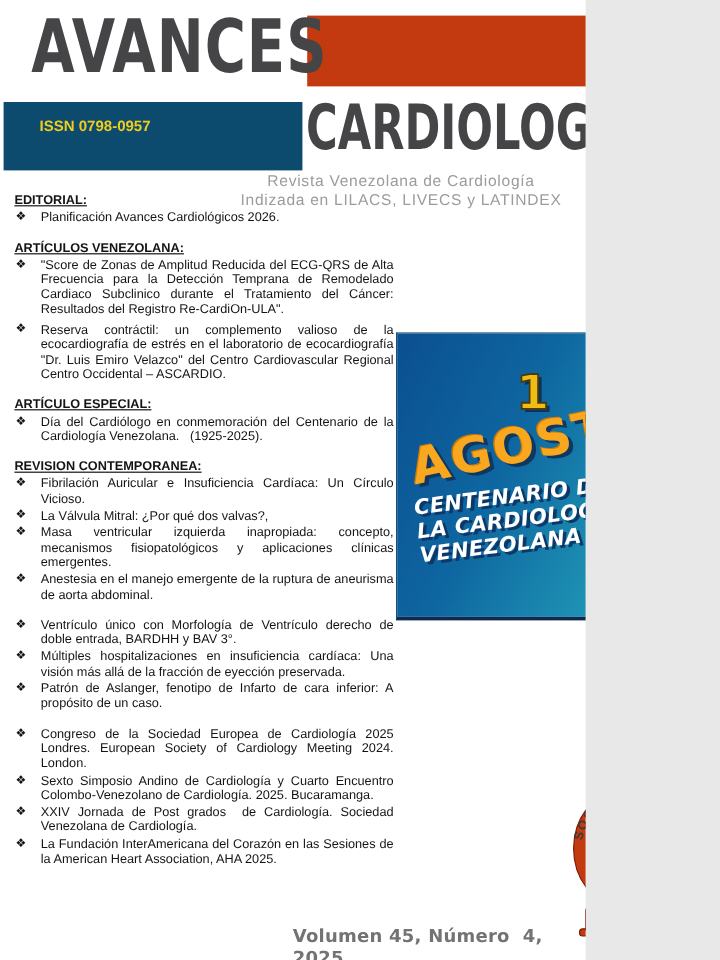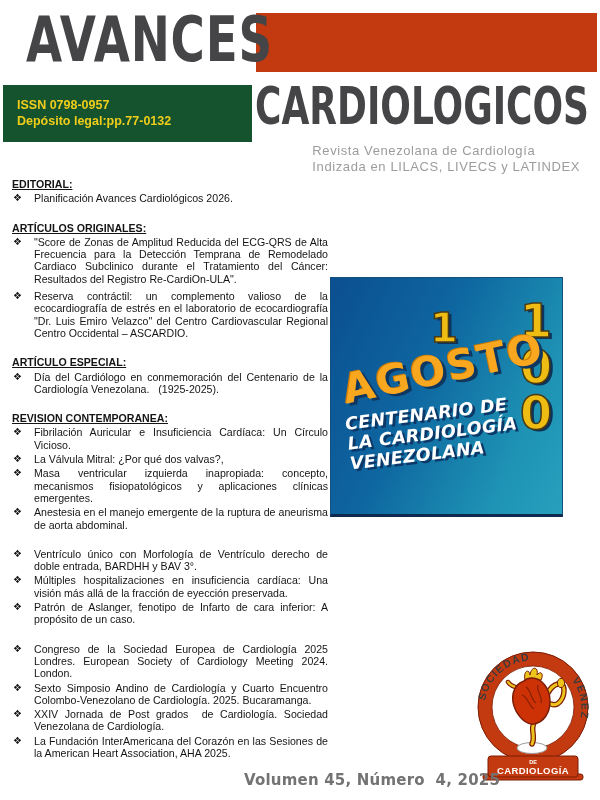--- a/index.html
+++ b/index.html
@@ -1,36 +1,36 @@
 <!DOCTYPE html>
 <html><head>
 <meta charset="utf-8">
 <style>
   html,body{margin:0;padding:0;background:#e8e8e8;}
-  .page{position:relative;width:600px;height:800px;background:#ffffff;overflow:hidden;
+  .page{position:relative;width:488px;height:800px;background:#ffffff;overflow:hidden;
         font-family:"Liberation Sans",sans-serif;}
 
   
   .band-top{position:absolute;left:256px;top:13px;width:341px;height:59px;background:#c43a10;}
-  .band-left{position:absolute;left:3px;top:85px;width:249px;height:57px;background:#14532d;
-             box-sizing:border-box;padding:12px 0 0 14px;color:#f0cd1b;font-weight:bold;
+  .band-left{position:absolute;left:3px;top:85px;width:249px;height:57px;background:#0c4a6e;
+             box-sizing:border-box;padding:12px 0 0 30px;color:#f0cd1b;font-weight:bold;
              font-size:12.5px;line-height:16px;}
   .title-avances{position:absolute;left:26px;top:4px;font-family:"DejaVu Sans",sans-serif;
              font-weight:bold;font-size:57px;color:#454548;letter-spacing:1px;
              transform:scaleX(0.82) scaleY(1.08);transform-origin:left top;white-space:nowrap;}
   .title-cardio{position:absolute;left:255px;top:76px;font-family:"DejaVu Sans",sans-serif;
              font-weight:bold;font-size:50px;color:#454548;letter-spacing:0px;
              transform:scaleX(0.72) scaleY(1.04);transform-origin:left top;white-space:nowrap;}
-  .subtitle{position:absolute;right:20px;top:143px;text-align:left;color:#9c9c9c;
+  .subtitle{position:absolute;right:20px;top:143px;text-align:center;color:#9c9c9c;
              font-size:13px;line-height:15.5px;letter-spacing:0.6px;}
 
   
   .toc{position:absolute;left:10px;top:161px;width:318px;color:#141414;
        font-size:10.6px;line-height:12.3px;}
-  .toc-section{margin-bottom:13px;margin-top:17px;}
+  .toc-section{margin-bottom:13px;}
   .toc-heading{font-weight:bold;text-decoration:underline;margin:0 0 2px 2px;}
   .toc-item{display:flex;margin-bottom:2px;text-align:justify;}
   .toc-item .b{flex:0 0 21px;padding-left:3px;font-size:10px;color:#141414;}
   .toc-item .t{flex:1;}
   .toc-section.wide-gap .toc-item{margin-bottom:5px;}
 
   
   .footer{position:absolute;left:244px;top:771px;font-weight:bold;font-size:15px;color:#737373;
           font-family:"DejaVu Sans",sans-serif;letter-spacing:0.2px;}
 
@@ -60,41 +60,40 @@
 </head>
 <body>
 
 <div class="page">
 
   <div class="band-top"></div>
   <div class="title-avances">AVANCES</div>
 
   <div class="band-left">
     <div>ISSN 0798-0957</div>
-    <div>Depósito legal:pp.77-0132</div>
   </div>
   <div class="title-cardio">CARDIOLOGICOS</div>
 
   <div class="subtitle">
     <div>Revista Venezolana de Cardiología</div>
     <div>Indizada en LILACS, LIVECS y LATINDEX</div>
   </div>
 
   <div class="toc">
 
     <div class="toc-section">
       <div class="toc-heading">EDITORIAL:</div>
       <div class="toc-item">
         <span class="b">❖</span>
         <span class="t">Planificación Avances Cardiológicos 2026.</span>
       </div>
     </div>
 
     <div class="toc-section wide-gap">
-      <div class="toc-heading">ARTÍCULOS ORIGINALES:</div>
+      <div class="toc-heading">ARTÍCULOS VENEZOLANA:</div>
       <div class="toc-item">
         <span class="b">❖</span>
         <span class="t">"Score de Zonas de Amplitud Reducida del ECG-QRS de Alta Frecuencia para la Detección Temprana de Remodelado Cardiaco Subclinico durante el Tratamiento del Cáncer: Resultados del Registro Re-CardiOn-ULA".</span>
       </div>
       <div class="toc-item">
         <span class="b">❖</span>
         <span class="t">Reserva contráctil: un complemento valioso de la ecocardiografía de estrés en el laboratorio de ecocardiografía "Dr. Luis Emiro Velazco" del Centro Cardiovascular Regional Centro Occidental – ASCARDIO.</span>
       </div>
     </div>
 

